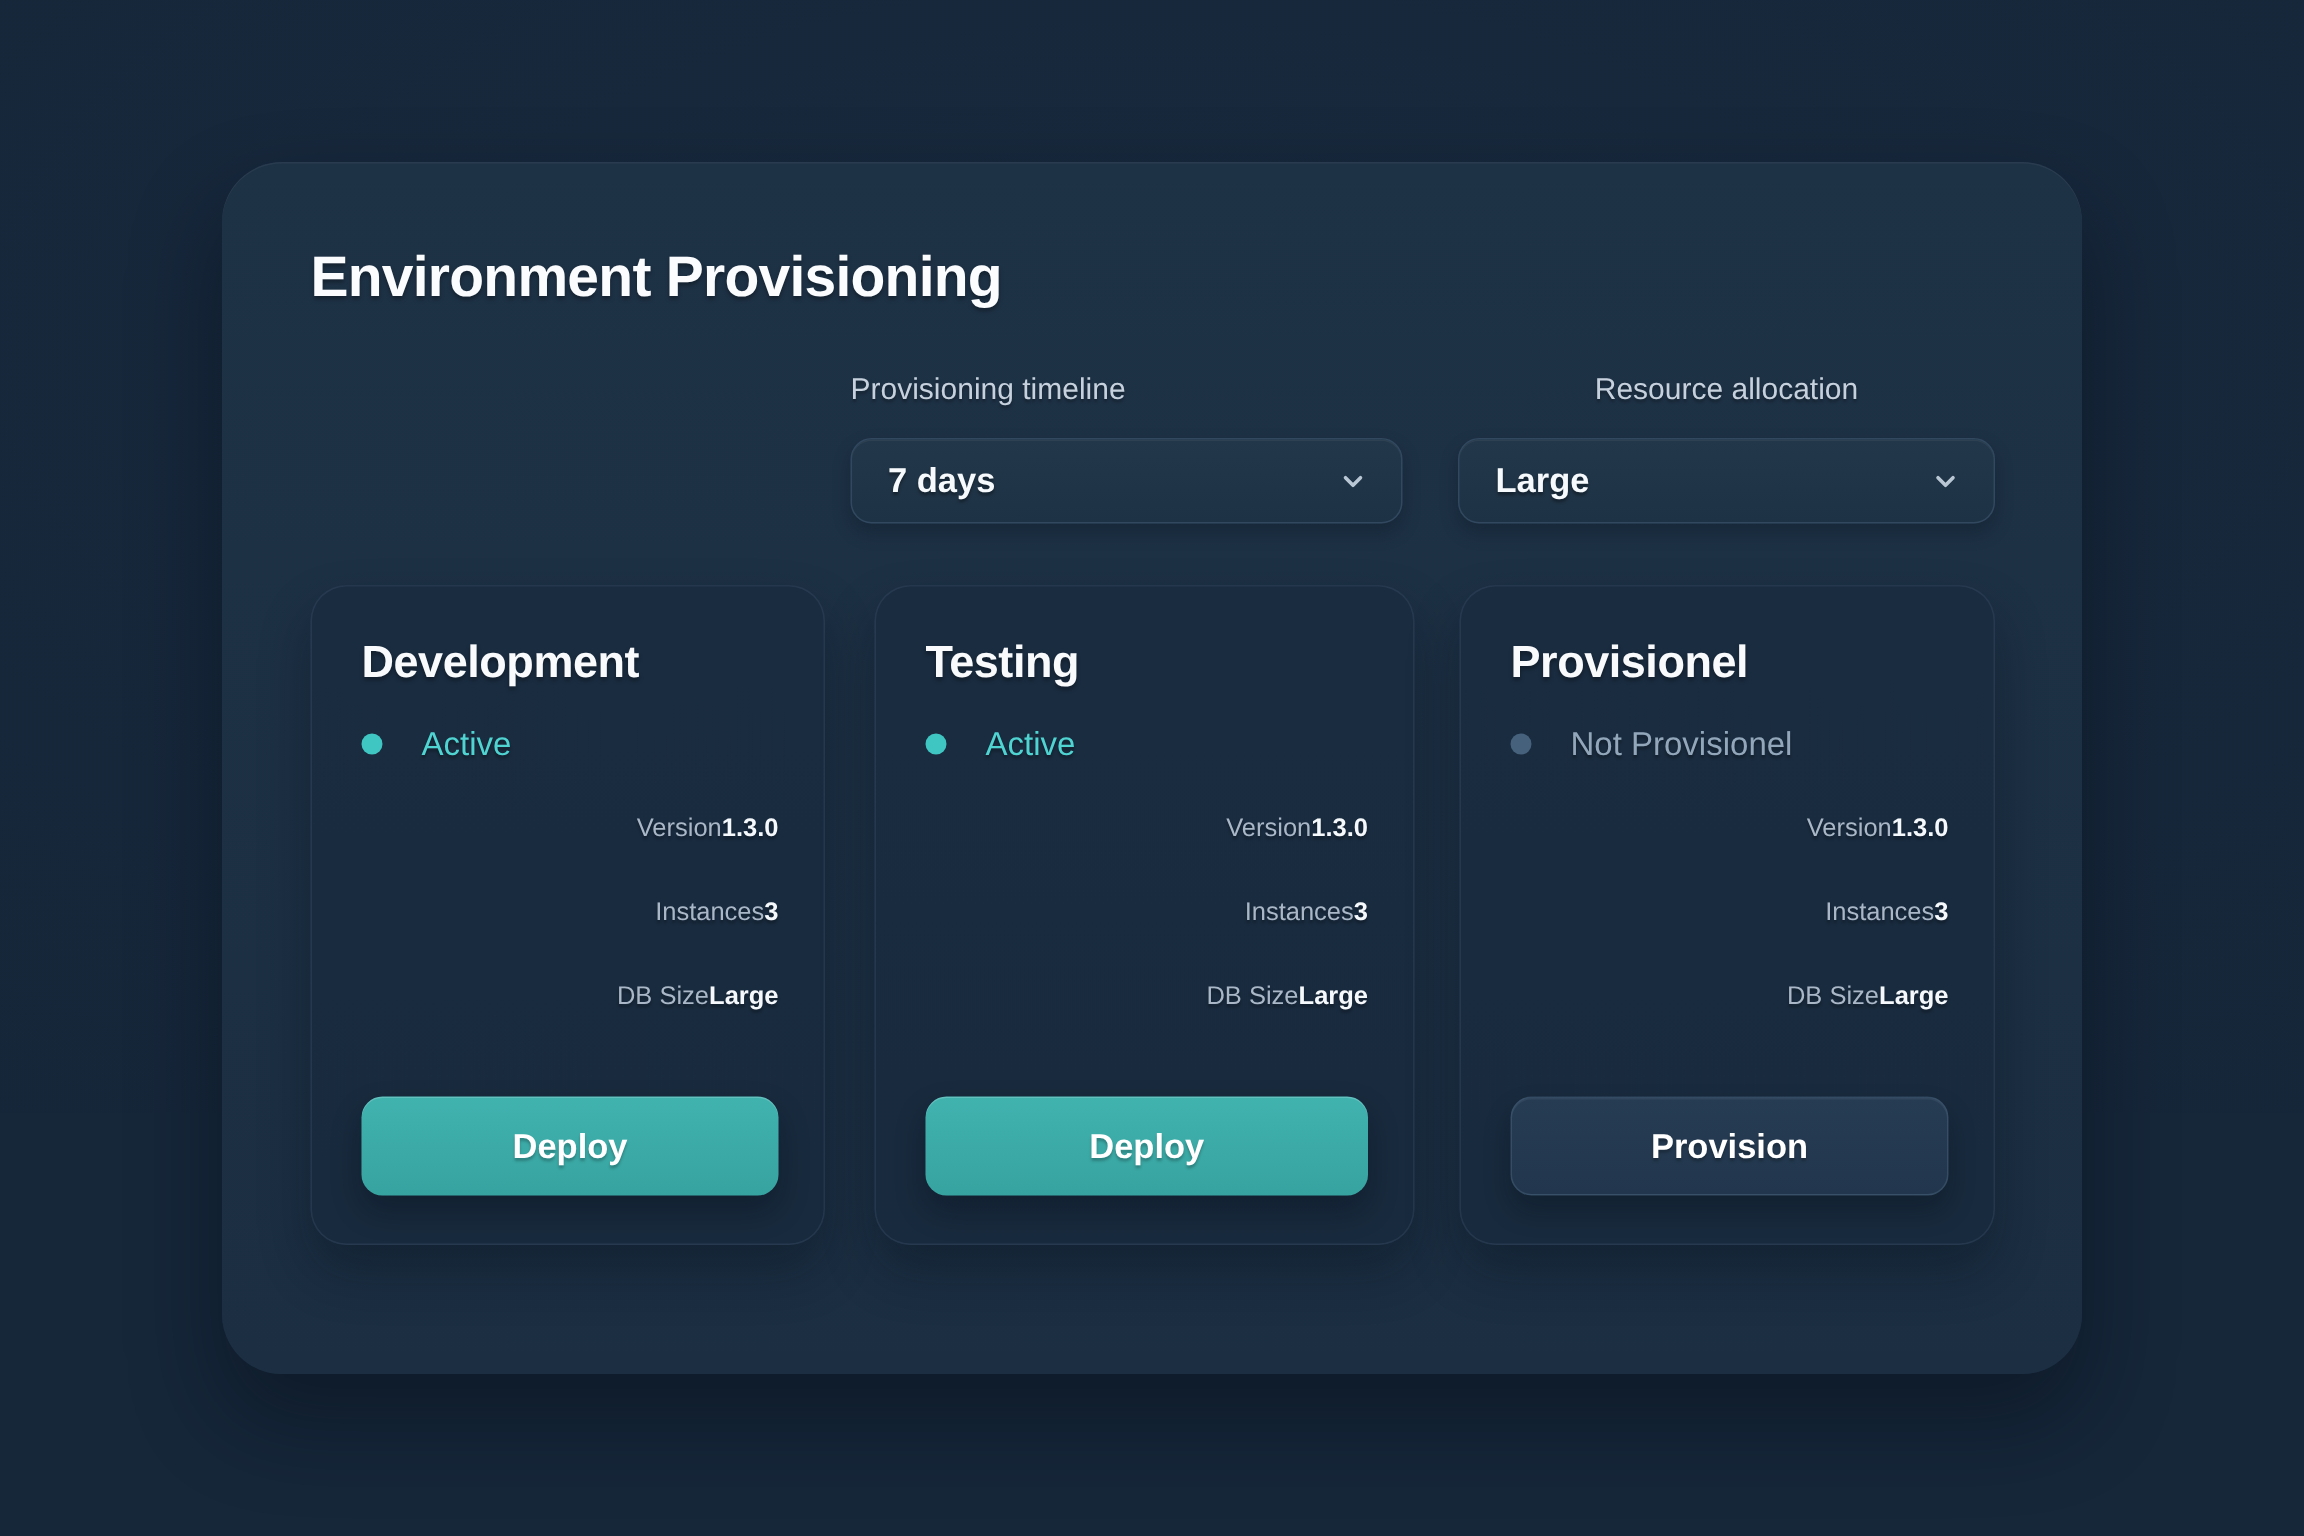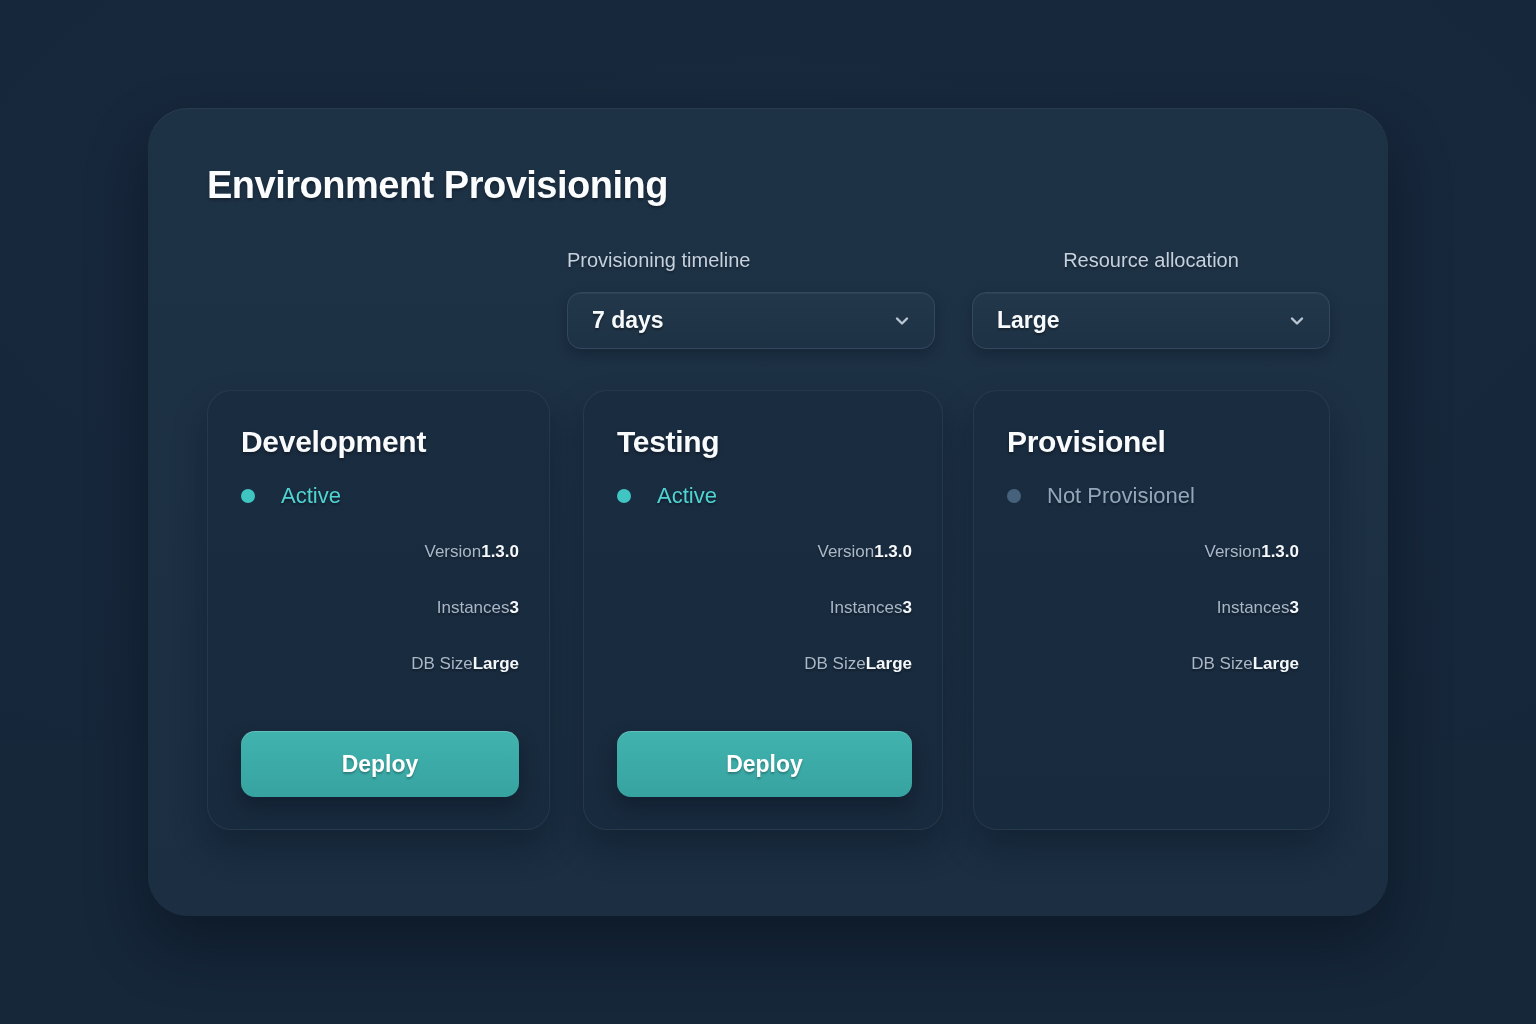--- a/index.html
+++ b/index.html
@@ -243,16 +243,17 @@
         </div>
         <div class="detail-row">
           <span class="detail-label">Instances</span>
           <span class="detail-value">3</span>
         </div>
         <div class="detail-row">
           <span class="detail-label">DB Size</span>
           <span class="detail-value">Large</span>
         </div>
       </div>
+      <button class="card-button slate">Provision</button>
     </div>
 
   </div>
 </div>
 
 </body></html>

